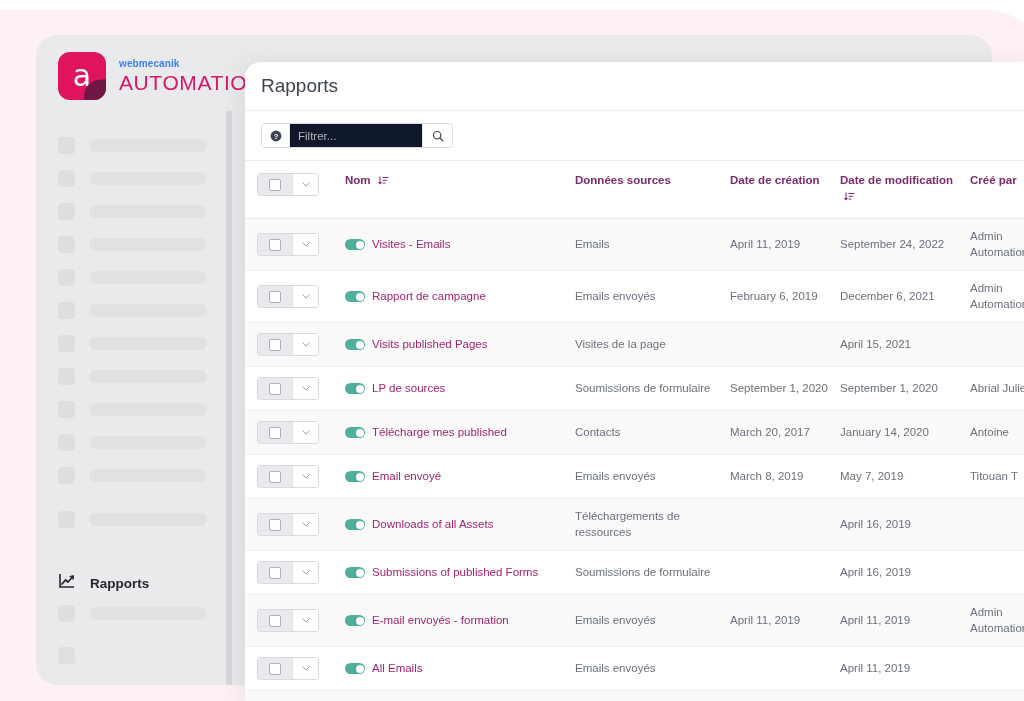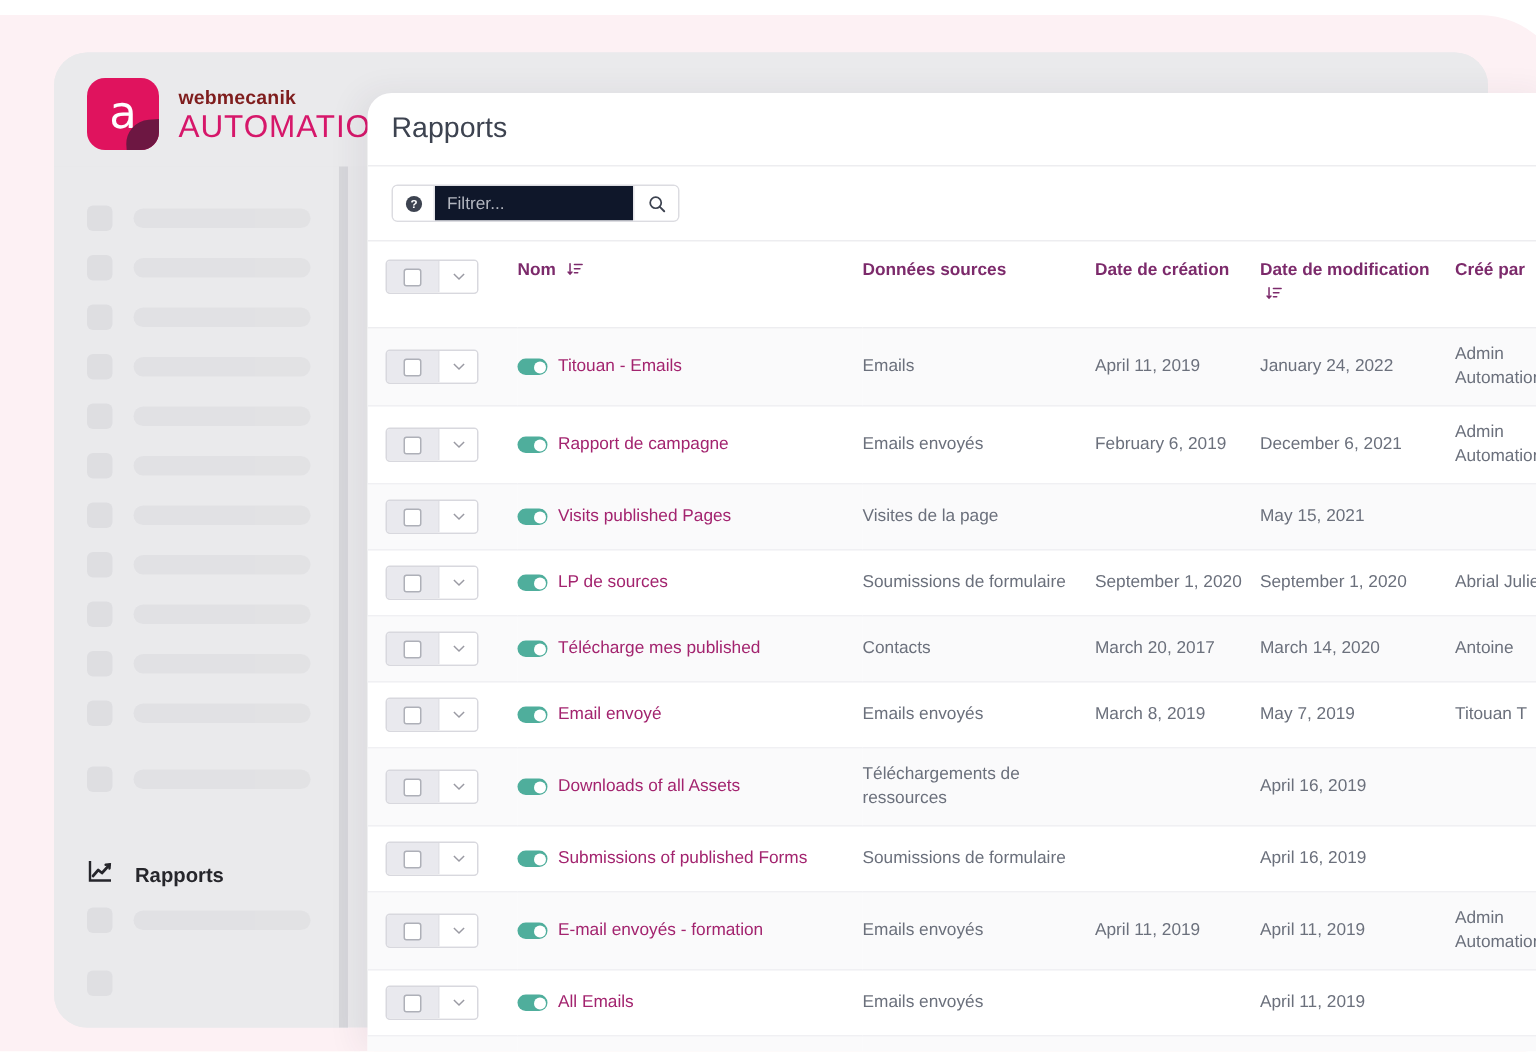--- a/index.html
+++ b/index.html
@@ -94,23 +94,23 @@
     right: -4px;
     bottom: -6px;
     width: 26px;
     height: 26px;
     background: #6d1742;
     border-radius: 16px 0 14px 0;
     transform: rotate(-4deg);
   }
   .brand-text { line-height: 1; }
   .brand-top {
-    font-size: 13px;
+    font-size: 10px;
     font-weight: bold;
-    color: #7f1d1d;
+    color: #3b82f6;
     letter-spacing: .1px;
     margin-bottom: 3px;
   }
   .brand-bottom {
     font-size: 21px;
     color: #d6176a;
     letter-spacing: .6px;
   }
 
   
@@ -502,26 +502,26 @@
                 </span>
                 <span class="sel-caret">
                   <svg width="8" height="5" viewBox="0 0 8 5">
                     <path d="M.6 .7 L4 4 L7.4 .7" stroke="#9a9aa3" stroke-width="1" fill="none"></path>
                   </svg>
                 </span>
               </span></td>
             <td class="col-name">
               <span class="name-cell">
                 <span class="toggle"></span>
-                <a class="name-link">Titouan - Emails</a>
+                <a class="name-link">Visites - Emails</a>
               </span>
             </td>
             <td class="col-src">Emails</td>
             <td class="col-crea">April 11, 2019</td>
-            <td class="col-mod">January 24, 2022</td>
+            <td class="col-mod">September 24, 2022</td>
             <td class="col-by">Admin Automation</td>
           </tr>
           <tr>
             <td class="col-sel"><span class="sel-group">
                 <span class="sel-box">
                   <span class="cb"></span>
                 </span>
                 <span class="sel-caret">
                   <svg width="8" height="5" viewBox="0 0 8 5">
                     <path d="M.6 .7 L4 4 L7.4 .7" stroke="#9a9aa3" stroke-width="1" fill="none"></path>
@@ -551,21 +551,21 @@
                 </span>
               </span></td>
             <td class="col-name">
               <span class="name-cell">
                 <span class="toggle"></span>
                 <a class="name-link">Visits published Pages</a>
               </span>
             </td>
             <td class="col-src">Visites de la page</td>
             <td class="col-crea"></td>
-            <td class="col-mod">May 15, 2021</td>
+            <td class="col-mod">April 15, 2021</td>
             <td class="col-by"></td>
           </tr>
           <tr>
             <td class="col-sel"><span class="sel-group">
                 <span class="sel-box">
                   <span class="cb"></span>
                 </span>
                 <span class="sel-caret">
                   <svg width="8" height="5" viewBox="0 0 8 5">
                     <path d="M.6 .7 L4 4 L7.4 .7" stroke="#9a9aa3" stroke-width="1" fill="none"></path>
@@ -595,21 +595,21 @@
                 </span>
               </span></td>
             <td class="col-name">
               <span class="name-cell">
                 <span class="toggle"></span>
                 <a class="name-link">Télécharge mes published</a>
               </span>
             </td>
             <td class="col-src">Contacts</td>
             <td class="col-crea">March 20, 2017</td>
-            <td class="col-mod">March 14, 2020</td>
+            <td class="col-mod">January 14, 2020</td>
             <td class="col-by">Antoine</td>
           </tr>
           <tr>
             <td class="col-sel"><span class="sel-group">
                 <span class="sel-box">
                   <span class="cb"></span>
                 </span>
                 <span class="sel-caret">
                   <svg width="8" height="5" viewBox="0 0 8 5">
                     <path d="M.6 .7 L4 4 L7.4 .7" stroke="#9a9aa3" stroke-width="1" fill="none"></path>

